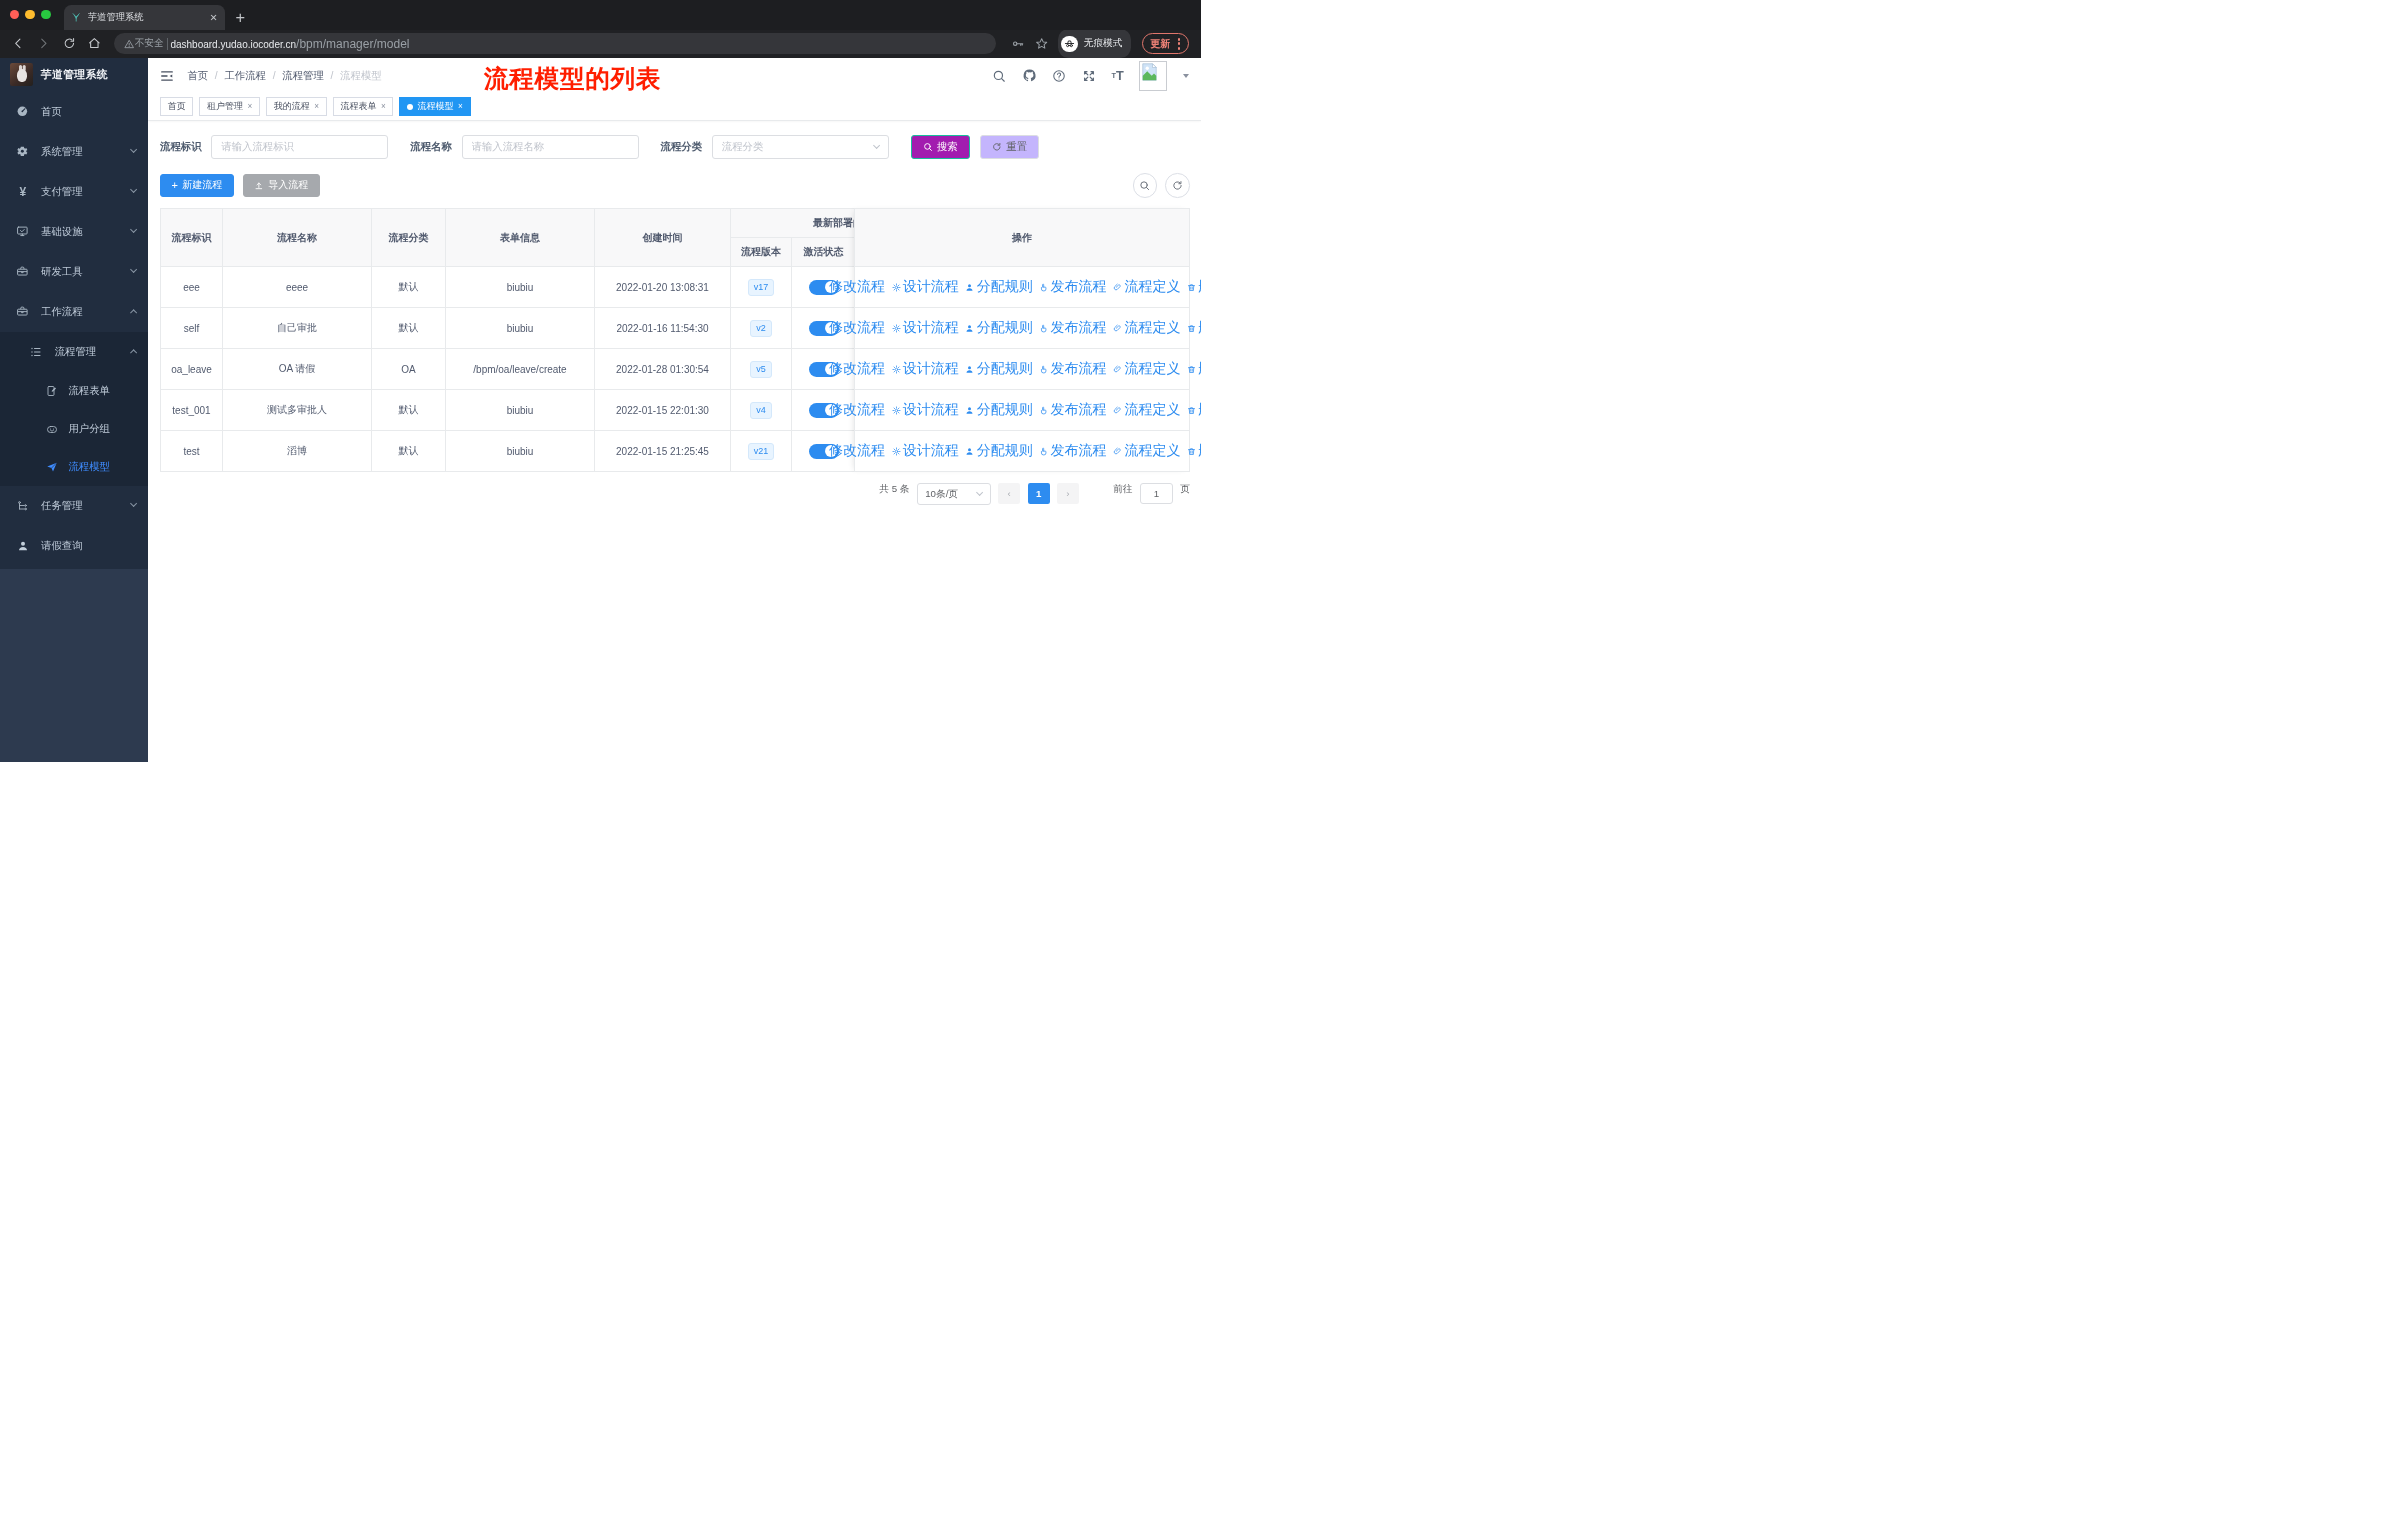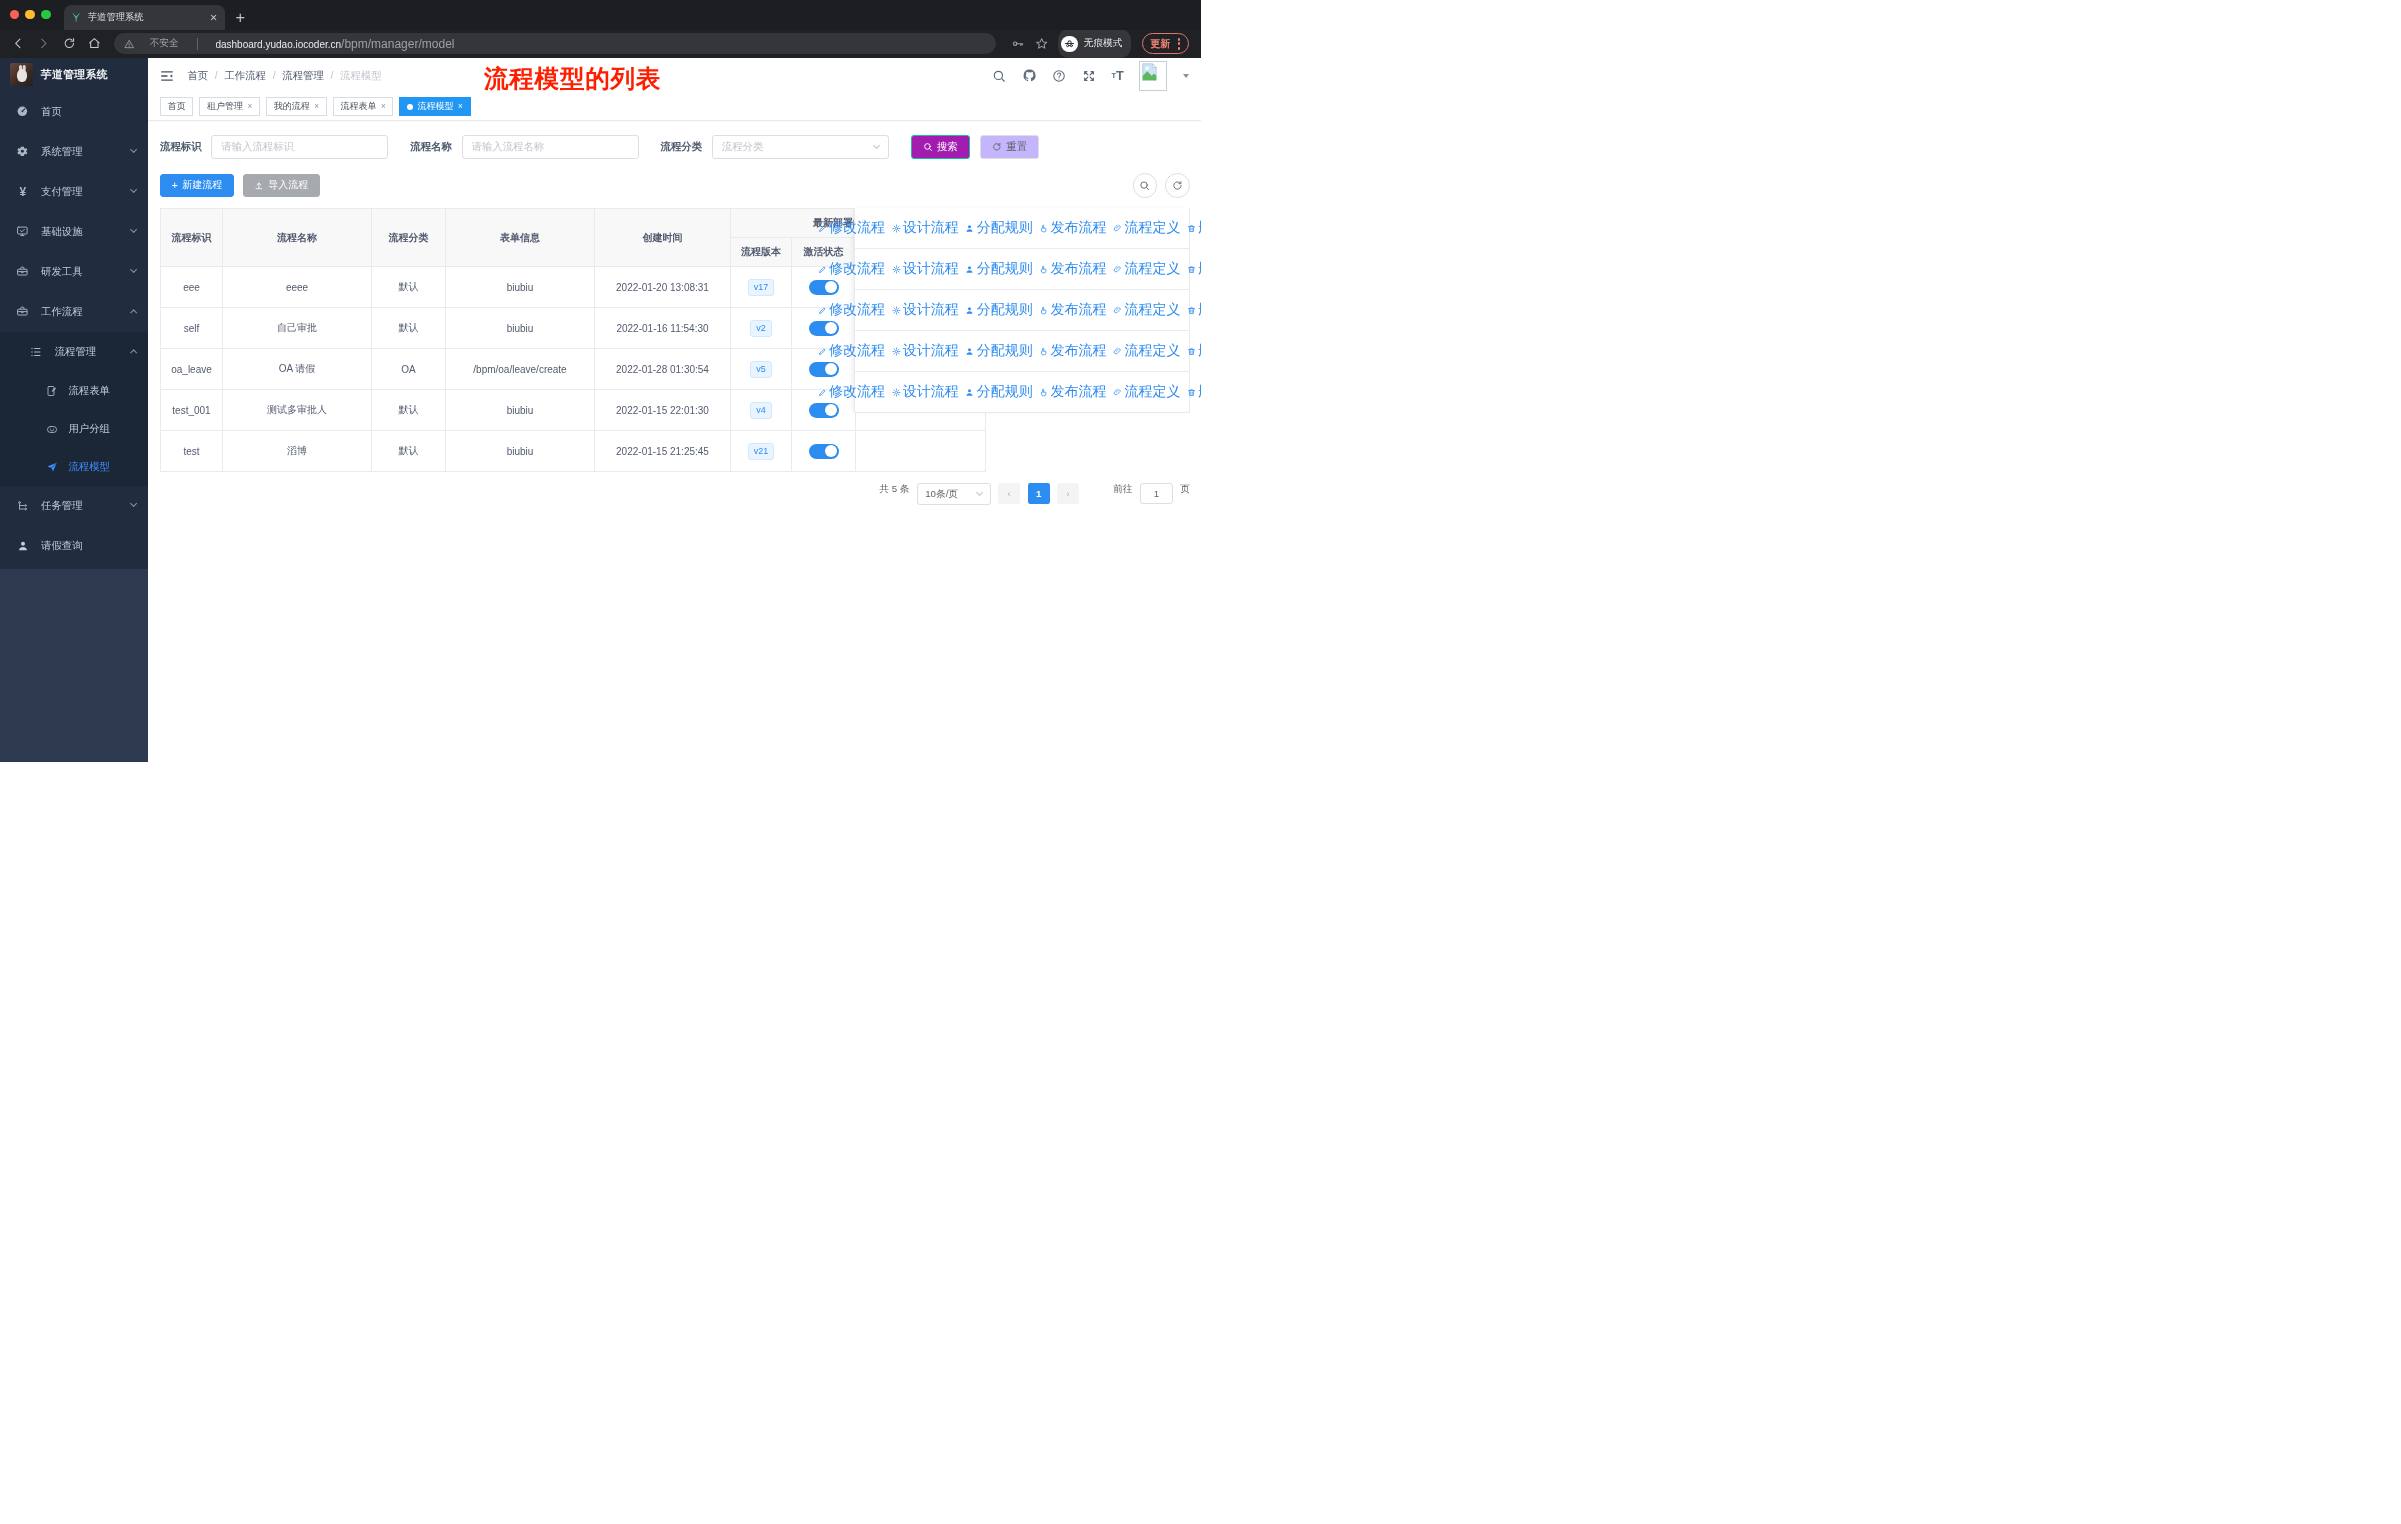--- a/index.html
+++ b/index.html
@@ -14,21 +14,21 @@
   .traffic{position:absolute;top:9.7px;left:9.7px;display:flex;gap:6px;}
   .traffic span{width:9.7px;height:9.7px;border-radius:50%;}
   .tab{margin-left:64px;width:161px;height:25px;background:#35363a;border-radius:7.4px 7.4px 0 0;
        display:flex;align-items:center;padding:0 7.4px;gap:6px;}
   .tab-title{color:#dfe1e5;font-size:9.3px;flex:1;white-space:nowrap;overflow:hidden;}
   .tab-close{color:#c2c5c9;font-size:9.7px;cursor:default;}
   .newtab{color:#c2c5c9;font-size:16.4px;font-weight:300;margin:0 0 3px 10.4px;}
   .toolbar{height:27.5px;background:#202124;display:flex;align-items:center;padding:0 7.4px;gap:4.5px;}
   .navbtn{color:#9aa0a6;width:21px;height:21px;}
   .omnibox{width:882px;height:21px;background:#35363a;border-radius:10.4px;display:flex;align-items:center;
-           padding:0 10.4px;gap:15px;margin-left:4.5px;}
+           padding:0 10.4px;gap:0;margin-left:4.5px;}
   .sec-label{color:#9aa0a6;font-size:9.7px;}
   .omni-div{width:0.7px;height:12px;background:#5f6368;margin:0 3px;}
   .url-host{color:#e8eaed;font-size:10px;}
   .url-path{color:#9aa0a6;font-size:12px;}
   .tb-right{display:flex;align-items:center;gap:10.4px;margin-left:10.4px;}
   .incog{height:29px;background:#35363a;border-radius:10.4px;display:flex;align-items:center;gap:6px;padding:0 9px 0 3px;}
   .incog-circle{width:16.4px;height:16.4px;border-radius:50%;background:#fff;display:flex;align-items:center;justify-content:center;}
   .incog-label{color:#e8eaed;font-size:9.7px;}
   .update-pill{height:21px;border:1.1px solid #e0766c;border-radius:11px;display:flex;align-items:center;
                gap:7.4px;padding:0 7.4px;color:#ee8277;font-size:10px;font-weight:600;}
@@ -564,20 +564,21 @@
               <td class="blue">biubiu</td>
               <td>2022-01-15 21:25:45</td>
               <td><span class="vtag">v21</span></td>
               <td><span class="switch"></span></td>
                 <td></td>
             </tr>
           </tbody>
         </table>
 
         <div class="fixed-col">
+          <div class="fixed-head">操作</div>
           <div class="fixed-row">
             <span class="al">
                 <svg width="9" height="9" viewBox="0 0 24 24" fill="none" stroke="currentColor" stroke-width="2" stroke-linejoin="round">
                   <path d="M4 20l1-4L16 5l3 3L8 19l-4 1z"></path>
                 </svg>
                 <i>修改流程</i>
               </span>
             <span class="al">
                 <svg width="9" height="9" viewBox="0 0 24 24" fill="none" stroke="currentColor" stroke-width="2" stroke-linecap="round">
                   <circle cx="12" cy="12" r="3.4"></circle>

